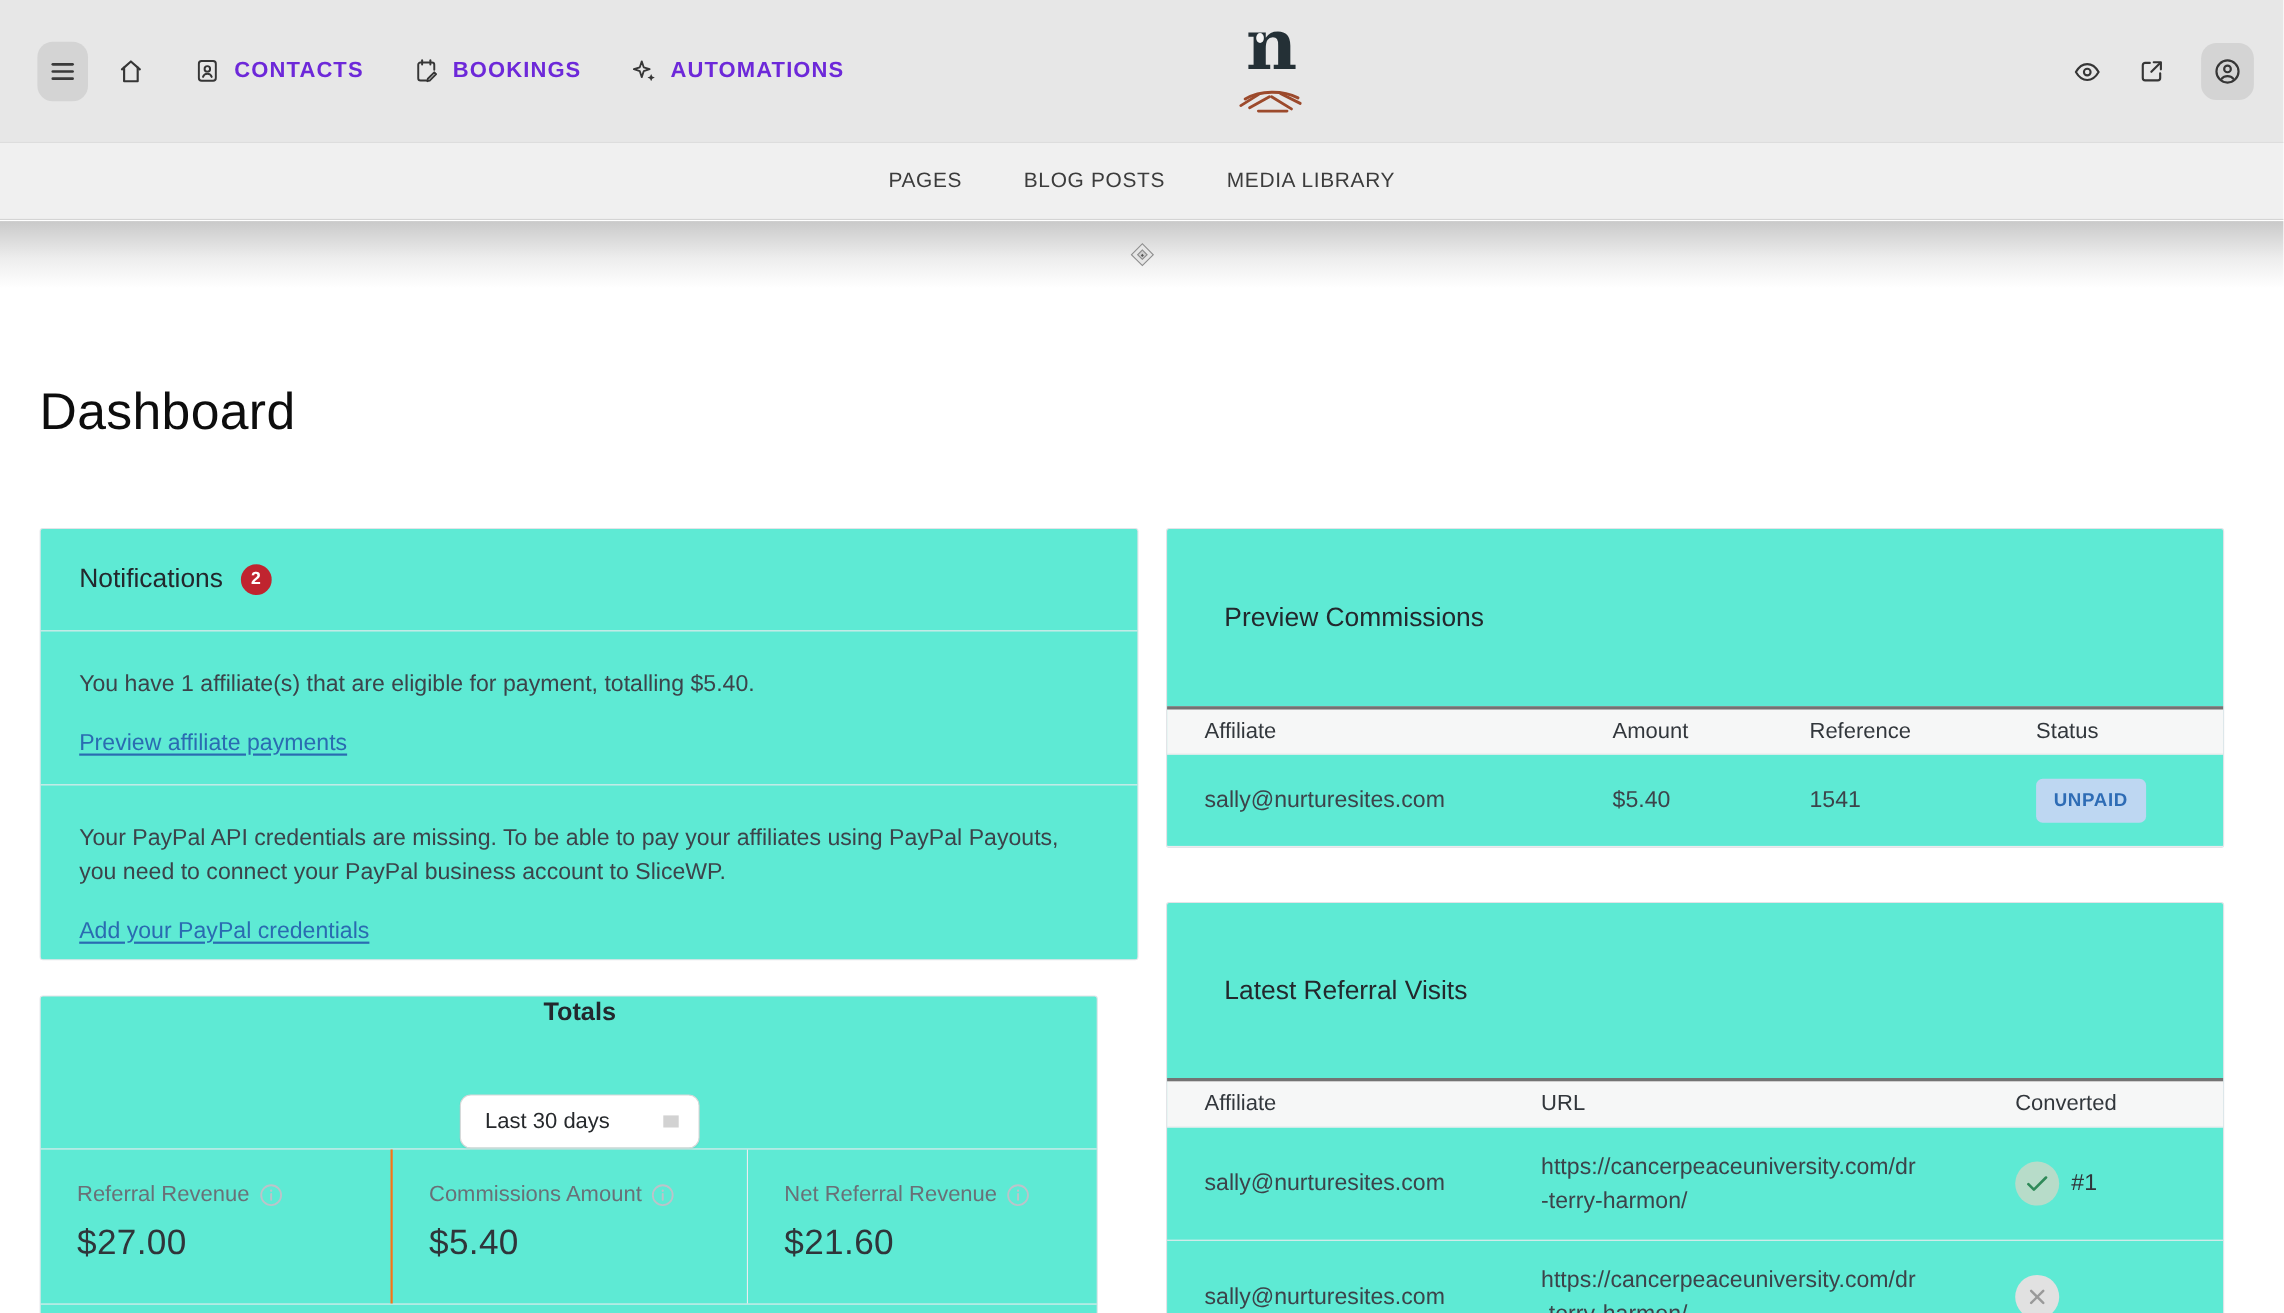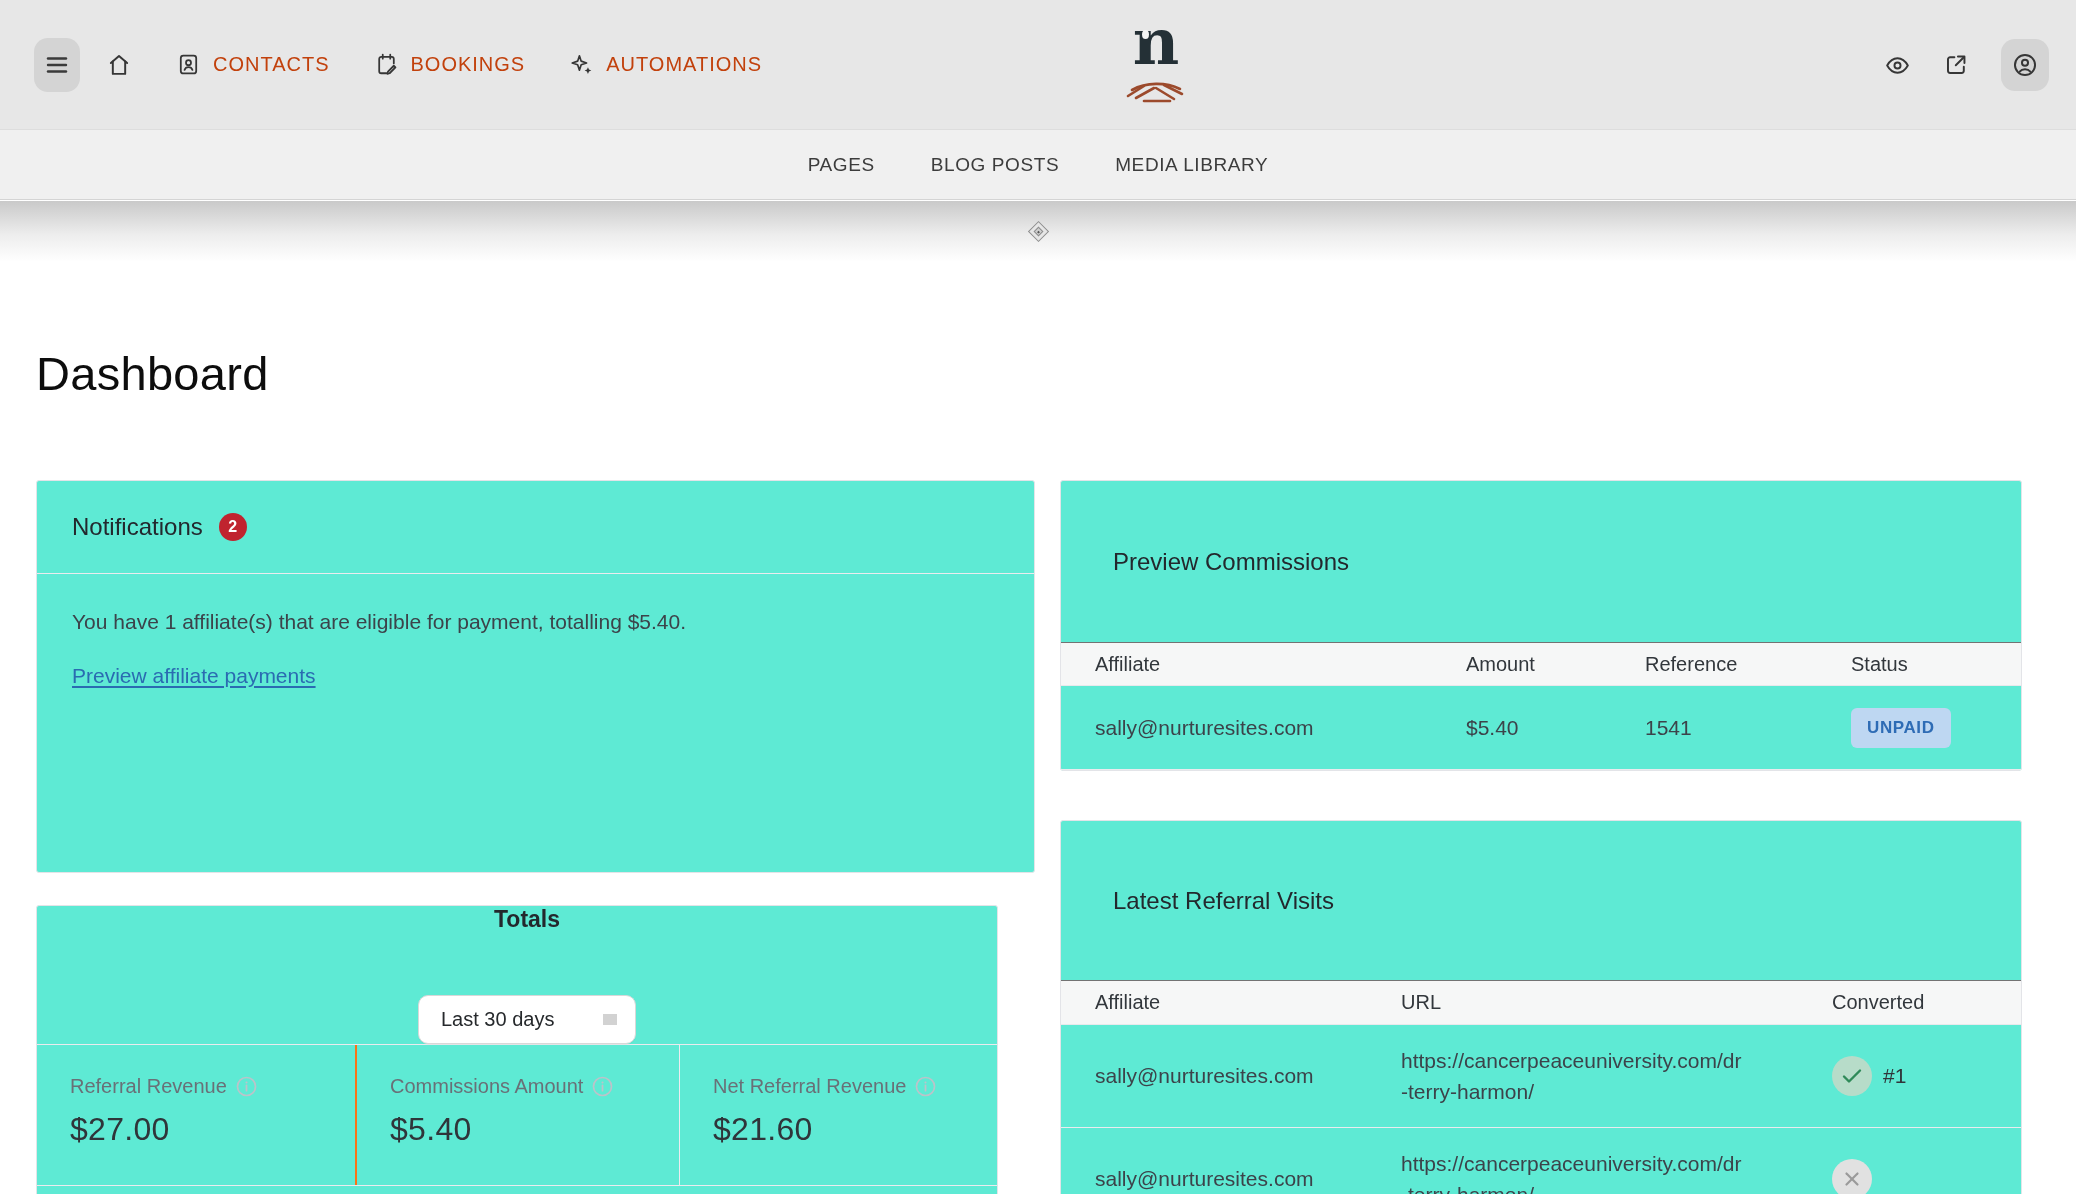--- a/index.html
+++ b/index.html
@@ -8,21 +8,21 @@
   .stage { position:relative; width:2076px; height:1194px; background:#fff; }
 
   
   .topbar { position:absolute; left:0; top:0; width:2076px; height:130px;
             background:#e7e7e7; border-bottom:1px solid #dddddd;
             display:flex; align-items:center; padding:0 0 0 34px; }
   .icon-btn { width:46px; height:54px; border-radius:14px; background:#d4d4d4;
               display:flex; align-items:center; justify-content:center; cursor:pointer; border:none; }
   .nav-item { display:flex; align-items:center; gap:12px; cursor:pointer; color:#363636; }
   .nav-item svg { display:block; }
-  .nav-label { font-size:20px; font-weight:400; letter-spacing:1px; color:#c2410c; }
+  .nav-label { font-size:20px; font-weight:700; letter-spacing:1px; color:#6d28d9; }
   .home-btn { margin-left:26px; cursor:pointer; display:flex; align-items:center; }
   .nav-group { margin-left:44px; }
 
   .logo-wrap { position:absolute; left:1122px; top:12px; width:68px; height:106px; text-align:center; }
   .logo-n { position:relative; display:inline-block; font-family:"DejaVu Serif", serif;
             font-weight:800; font-size:64px; line-height:60px; color:#243036; }
   .logo-eye { position:absolute; left:9px; top:18px; width:7px; height:9px; border-radius:50%;
               background:#f4f4f4; }
   .logo-nest { position:absolute; left:2px; top:64px; }
 
@@ -84,21 +84,21 @@
   .stat-value { margin-top:13px; font-size:32px; font-weight:500; color:#2f353a; letter-spacing:0.3px; }
 
   
   #card-commissions { left:1060px; top:480px; width:962px; height:291px; }
   #card-visits { left:1060px; top:820px; width:962px; height:560px; }
   .rcard-header { display:flex; align-items:center; padding:0 52px; }
   #card-commissions .rcard-header { height:161px; }
   #card-visits .rcard-header { height:159px; }
   .rcard-title { font-size:24px; font-weight:500; color:#23282d; }
 
-  .thead { background:#f6f7f7; border-top:1px solid #737373; border-bottom:1px solid #e8e9ec;
+  .thead { background:#f6f7f7; border-top:3px solid #737373; border-bottom:1px solid #e8e9ec;
            display:grid; align-items:center; }
   .th { font-size:20px; font-weight:500; color:#32373c; }
   .trow { display:grid; align-items:center; }
   .td { font-size:21px; color:#3c434a; }
 
   .grid-comm { grid-template-columns:371px 179px 206px 1fr; padding:0 34px; }
   #card-commissions .thead { height:44px; }
   #card-commissions .trow { height:84px; border-bottom:1px solid #ebebee; }
 
   .badge-unpaid { display:inline-block; background:#bed7f2; color:#2e6cb5; font-size:17px;
@@ -218,20 +218,24 @@
 
   <section class="card" id="card-notifications">
     <div class="notif-header">
       <span class="notif-title">Notifications</span>
       <span class="notif-badge">2</span>
     </div>
     <div class="notif-item">
       <p class="notif-text">You have 1 affiliate(s) that are eligible for payment, totalling $5.40.</p>
       <a class="notif-link">Preview affiliate payments</a>
     </div>
+    <div class="notif-item">
+      <p class="notif-text">Your PayPal API credentials are missing. To be able to pay your affiliates using PayPal Payouts, you need to connect your PayPal business account to SliceWP.</p>
+      <a class="notif-link">Add your PayPal credentials</a>
+    </div>
   </section>
 
   <section class="card" id="card-totals">
     <div class="totals-header">
       <span class="totals-title">Totals</span>
       <div class="range-select">
         <span class="range-label">Last 30 days</span>
         <span class="range-glyph"></span>
       </div>
     </div>

